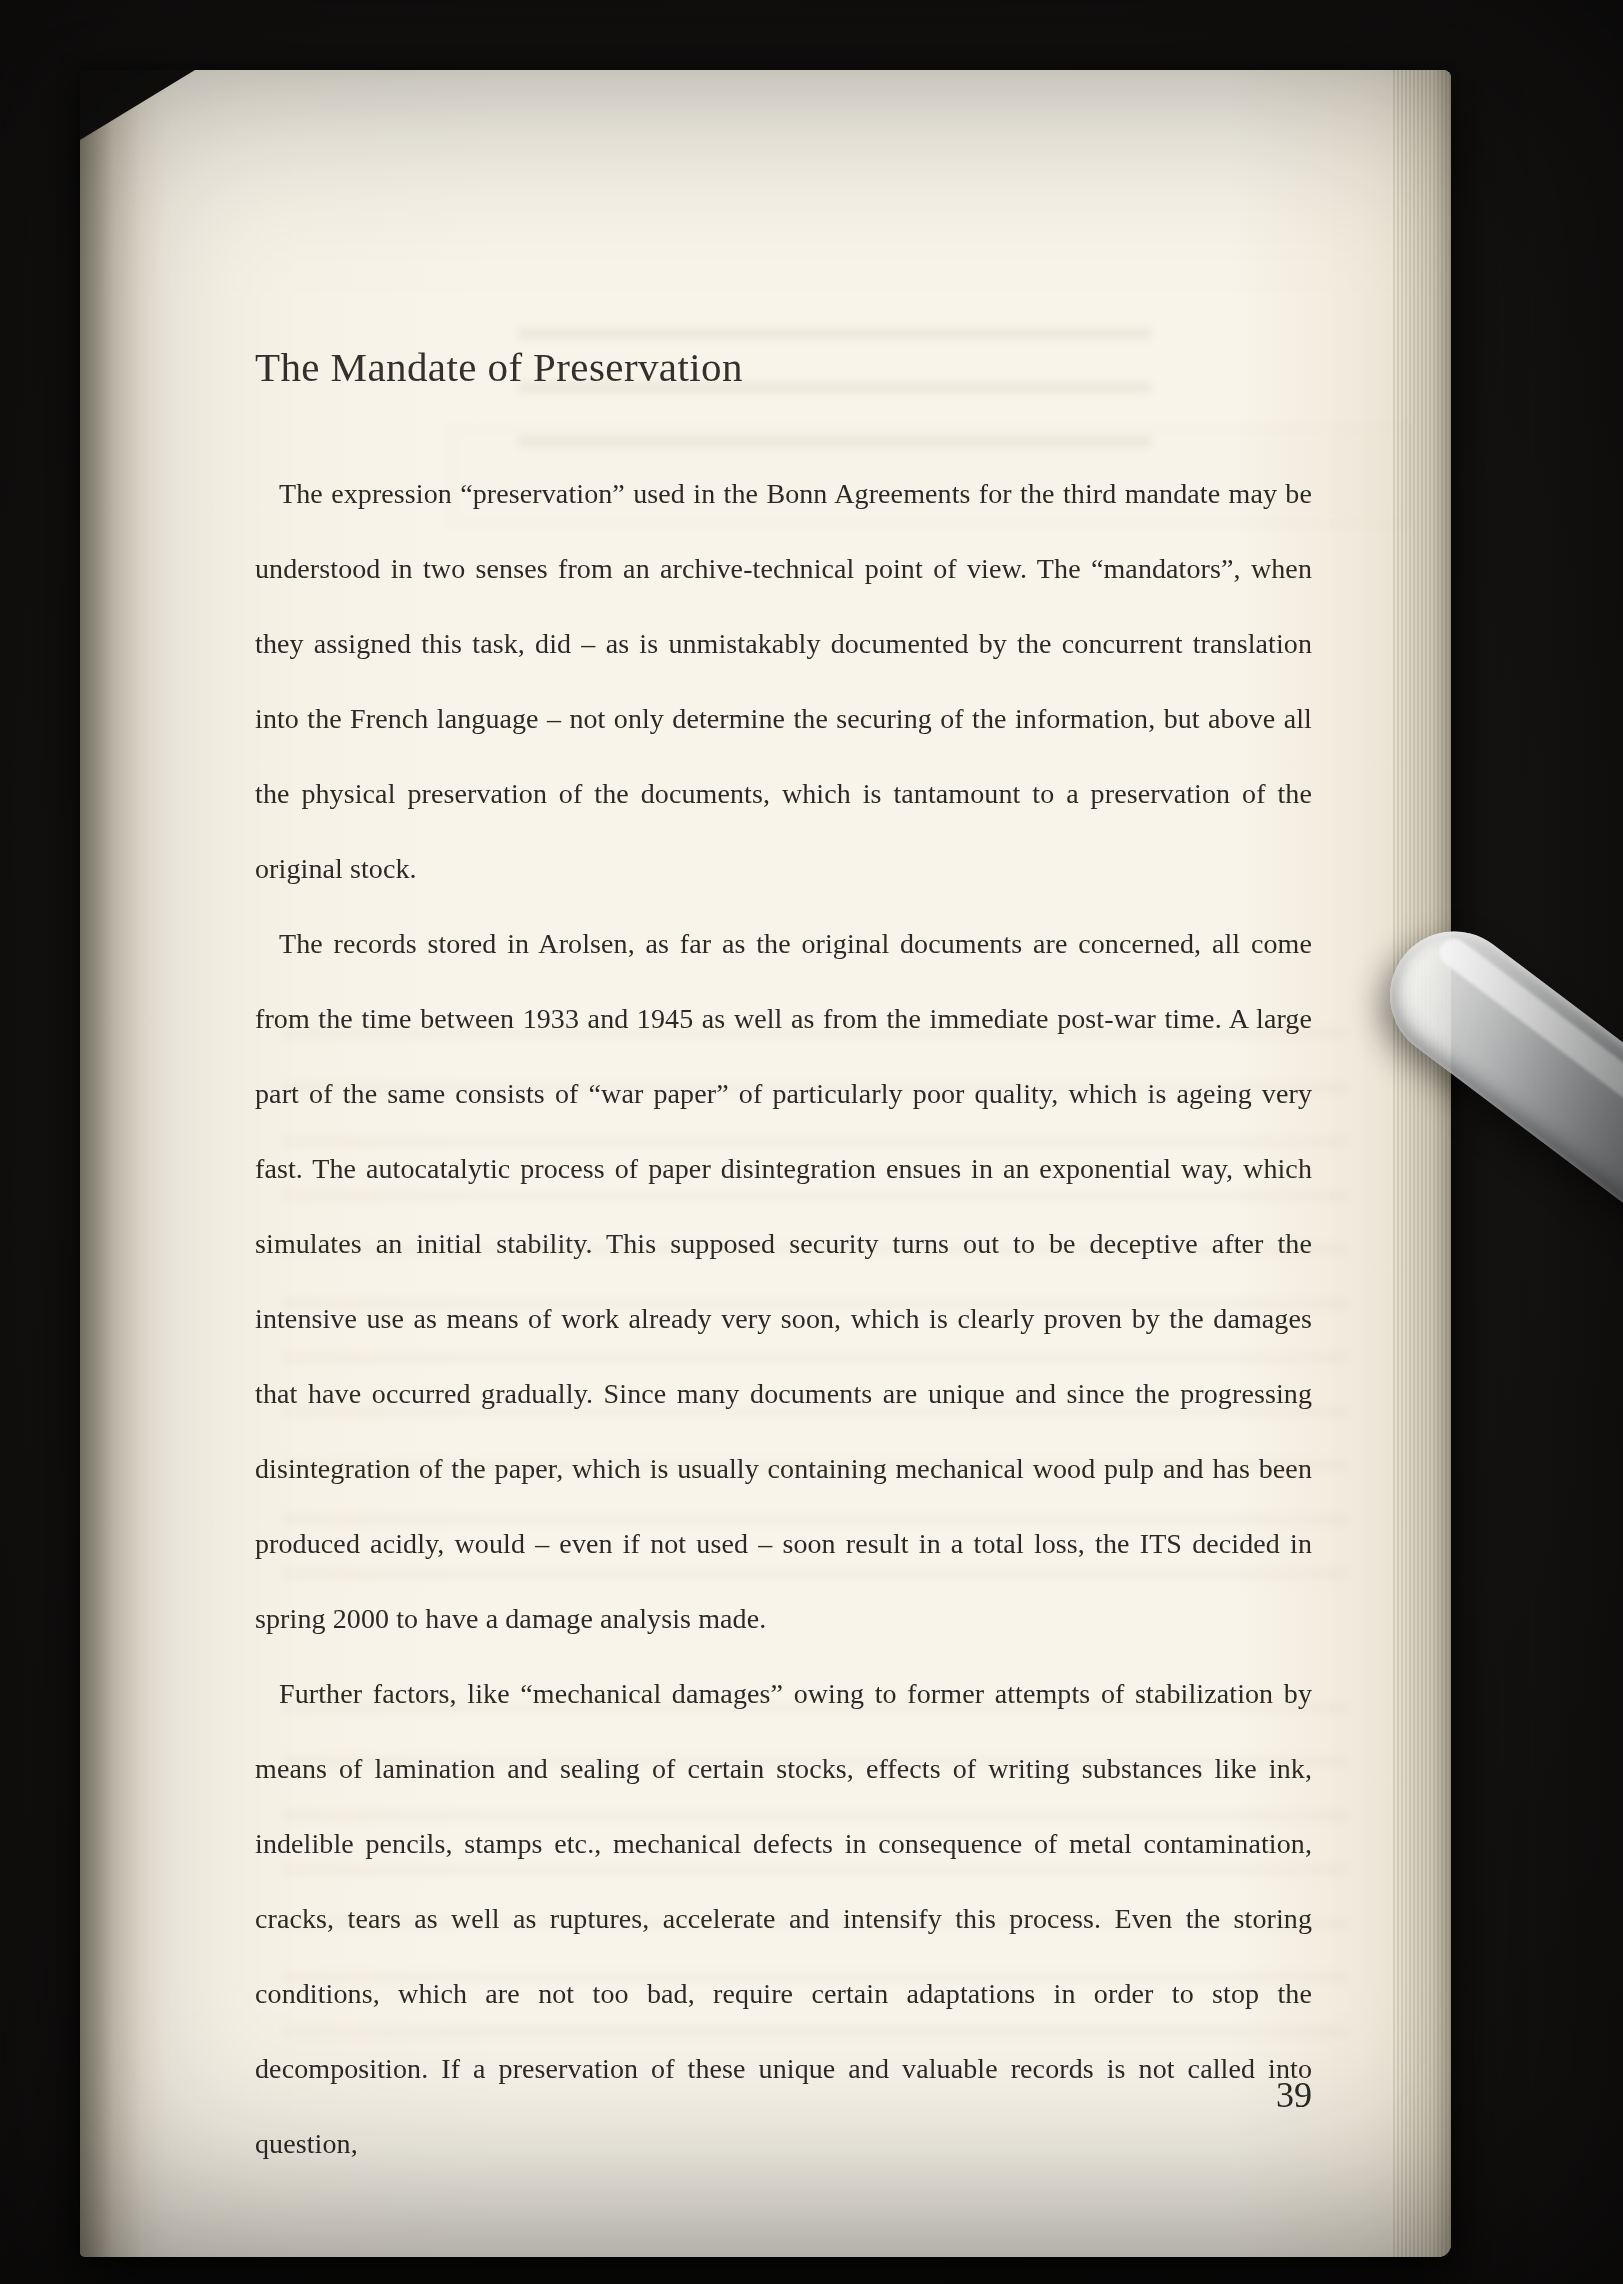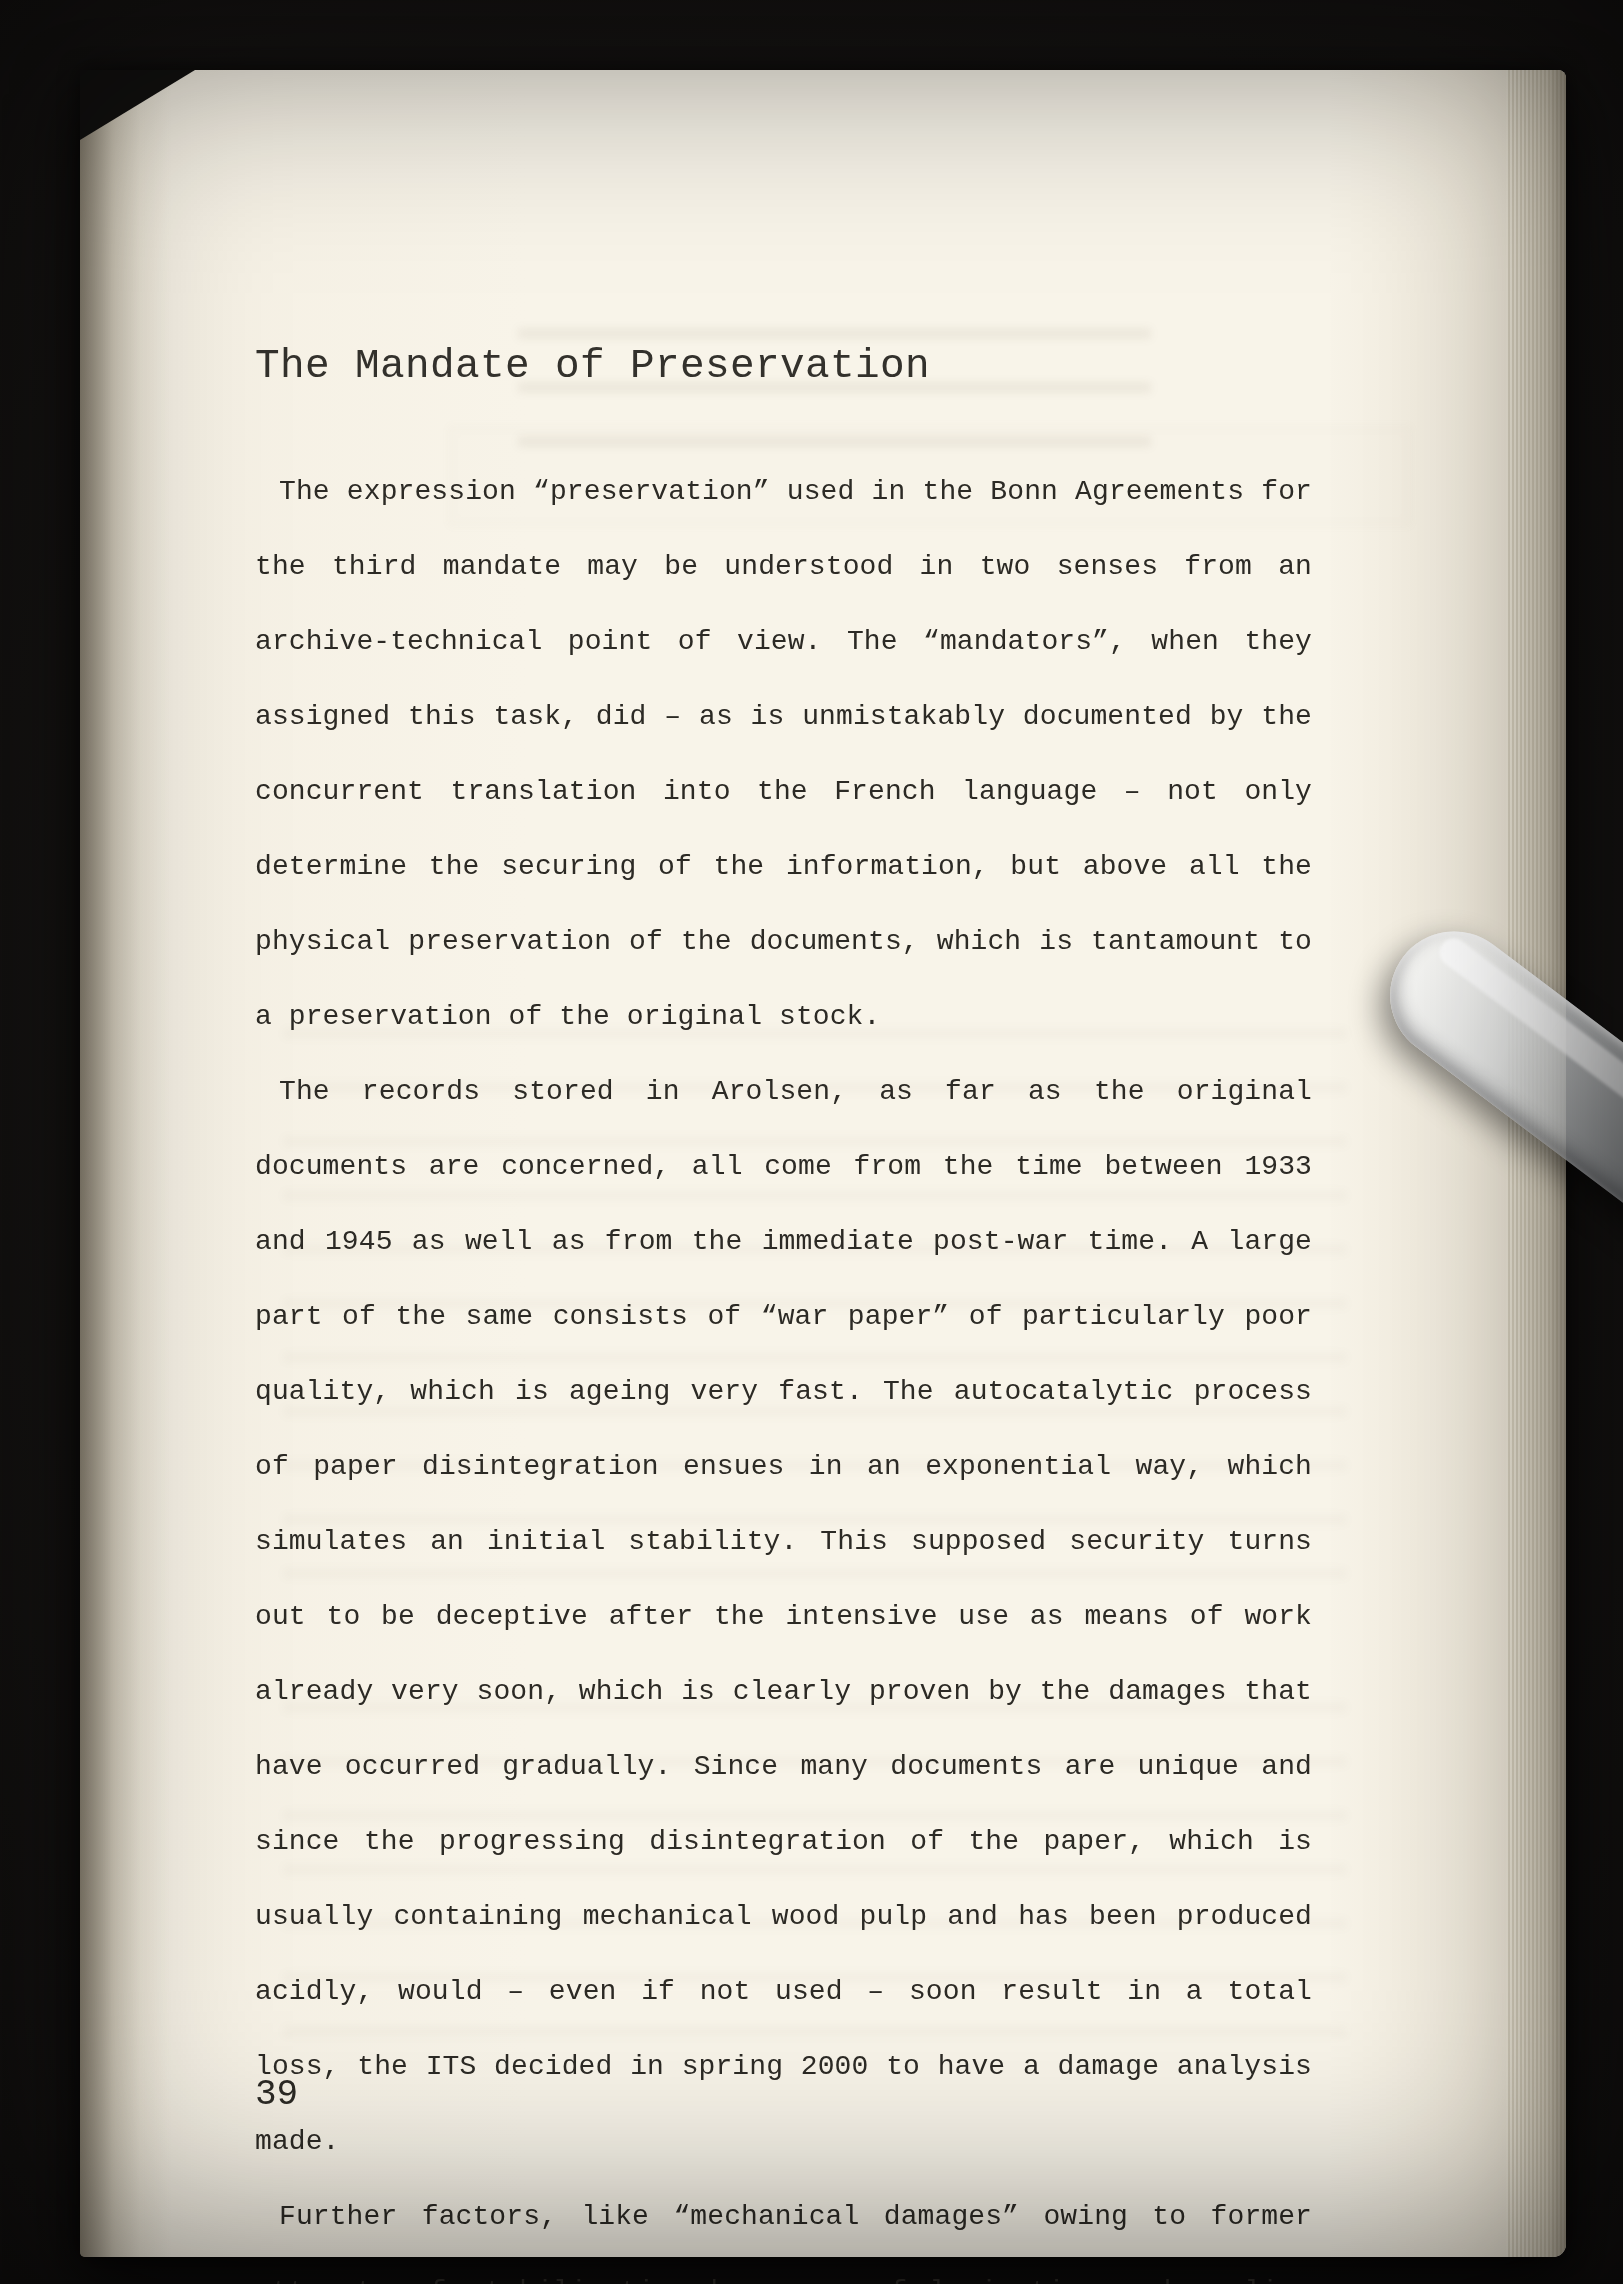--- a/index.html
+++ b/index.html
@@ -7,27 +7,26 @@
     width:1624px; height:2284px;
     position:relative; overflow:hidden;
     background:#151312;
     font-family:"Liberation Serif","DejaVu Serif",serif;
   }
   .backdrop {
     position:absolute; inset:0;
     background: radial-gradient(130% 100% at 45% 45%, #1e1c1a 0%, #141211 60%, #0b0a09 100%);
   }
   .book-page {
-    position:absolute; left:80px; top:70px; width:1486px; height:2187px;
+    position:absolute; left:80px; top:70px; width:1371px; height:2187px;
     background: linear-gradient(to right,
       #cfc8b8 0%, #ebe5d6 2.5%, #f5f0e4 6%, #f8f4e9 30%,
       #f8f4e9 84%, #f1ebdd 93%, #e6dfcf 100%);
     border-radius: 4.9px 8px 13px 4.9px;
     box-shadow: 0 24px 65px rgba(0,0,0,0.75), 0 0 20px rgba(0,0,0,0.5);
-    font-family: Liberation Mono, monospace;
   }
   .gutter {
     position:absolute; left:0; top:0; bottom:0; width:93px;
     border-radius:4.9px 0 0 4.9px;
     background: linear-gradient(to right,
       rgba(85,76,60,0.55) 0%, rgba(150,140,120,0.28) 35%,
       rgba(210,200,180,0.12) 65%, rgba(255,255,255,0) 100%);
   }
   .fore-edge {
     position:absolute; right:0; top:0; bottom:0; width:60px;
@@ -60,21 +59,21 @@
     font-size:41px; font-weight:normal; letter-spacing:0.4px;
     color:#33312c; margin:0 0 65px 0;
   }
   .body-par {
     margin:0; font-size:28px; line-height:75px;
     text-align:justify; text-indent:24px; letter-spacing:0.1px;
     color:#2c2a25;
   }
   .page-number {
     position:absolute; top:2004px; left:175px; width:1057px;
-    font-size:36px; color:#2c2a25;
+    text-align:right; font-size:36px; color:#2c2a25;
   }
   .clip {
     position:absolute; left:1390px; top:932px; width:585px; height:128px;
     border-radius:73px;
     transform: rotate(37deg); transform-origin: 65px 64px;
     background: linear-gradient(100deg,
       rgba(252,252,250,0.95) 0%, rgba(226,228,229,0.85) 25%,
       rgba(172,176,179,0.75) 55%, rgba(92,97,102,0.8) 100%);
     box-shadow: 0 14.6px 32px rgba(0,0,0,0.45),
       inset 0 3.2px 8px rgba(255,255,255,0.9),

